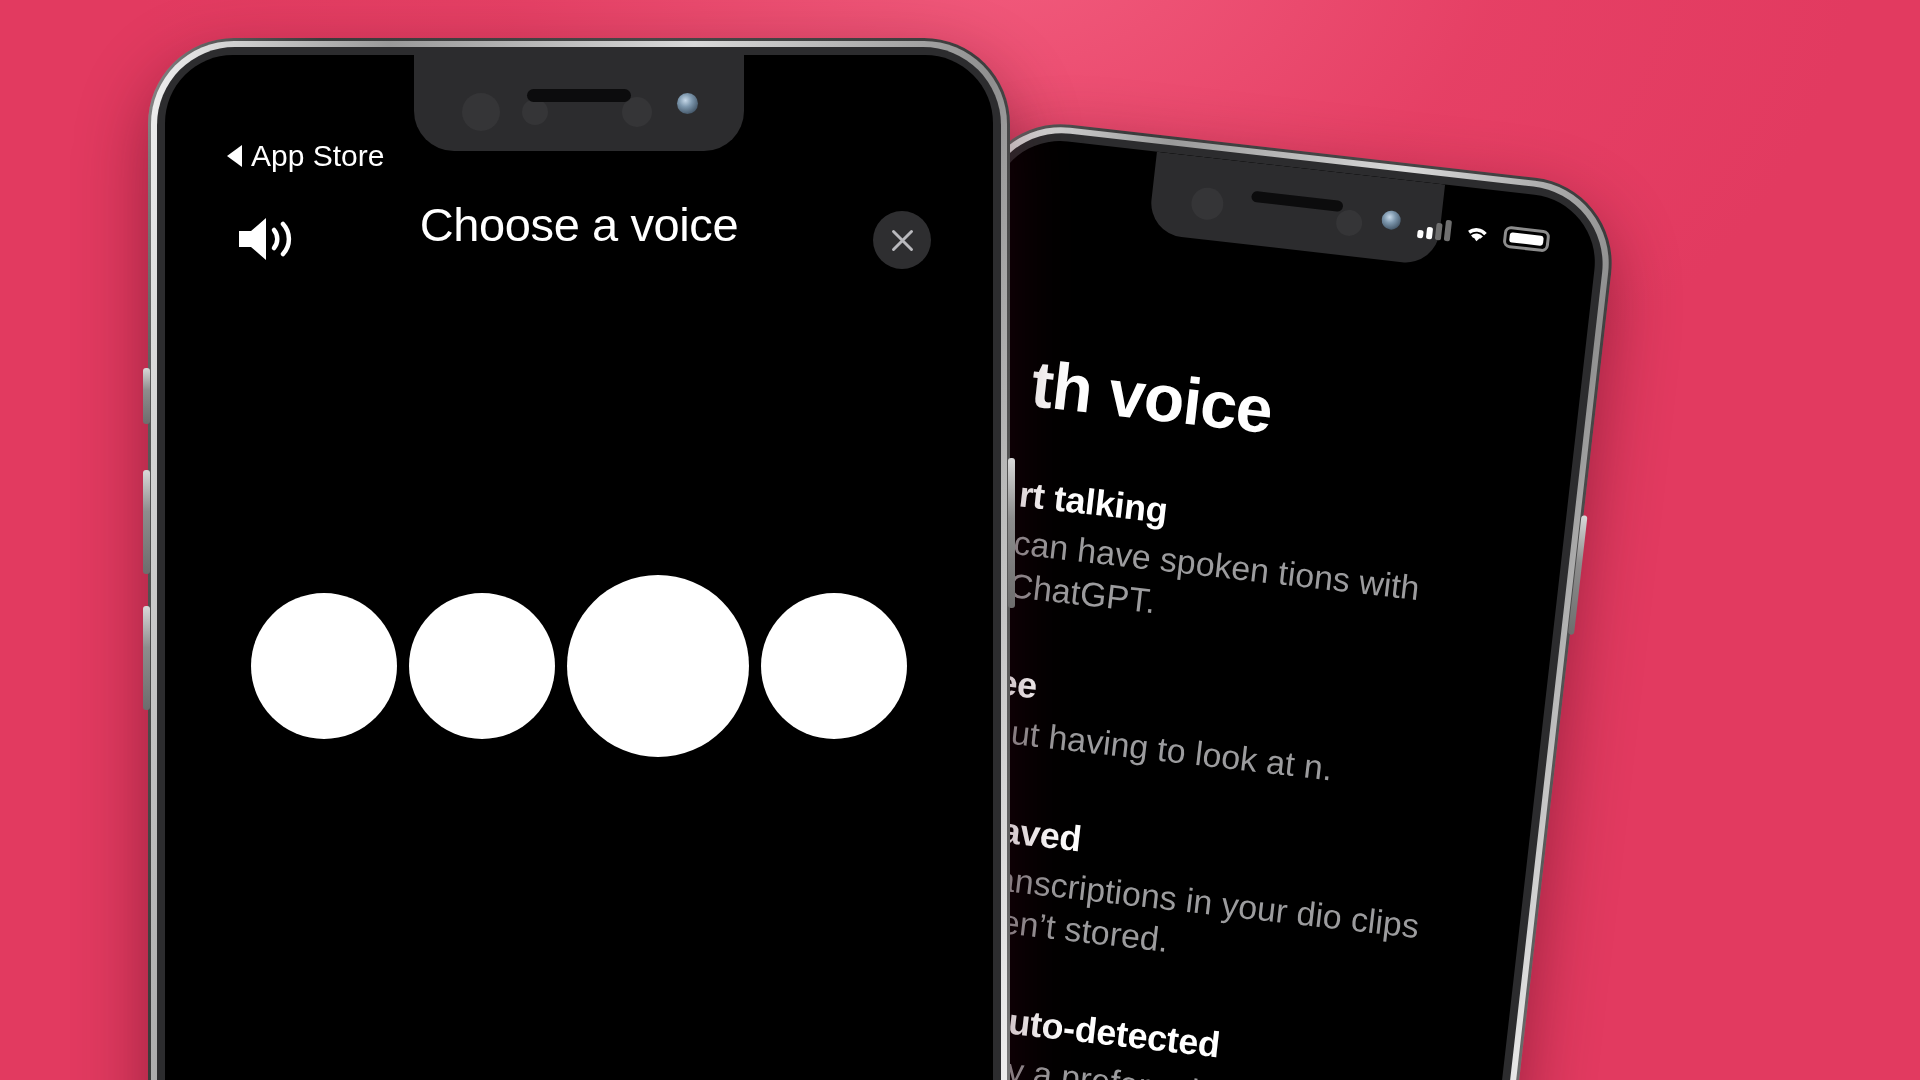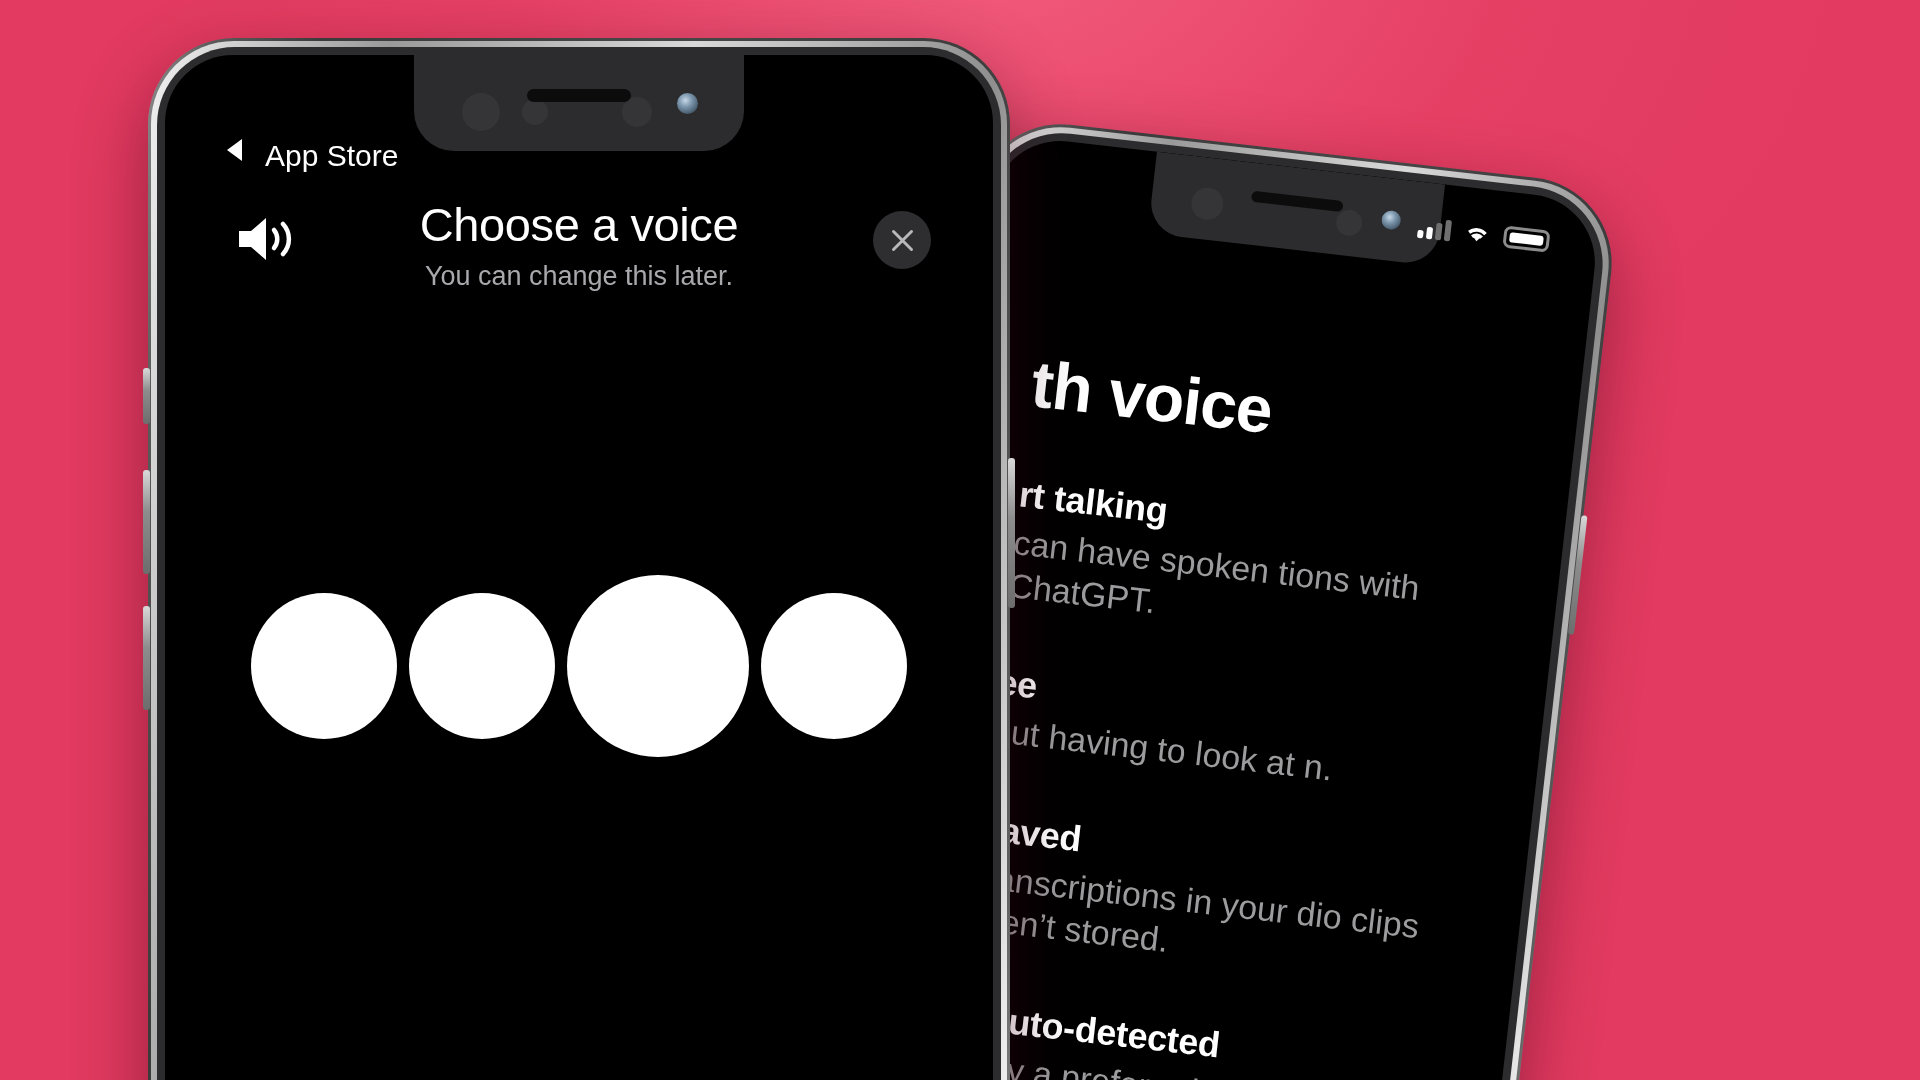--- a/index.html
+++ b/index.html
@@ -186,21 +186,22 @@
     border-radius: 4px;
     background: #fff;
   }
 
   
   .backlink {
     position: absolute;
     top: 84px;
     left: 62px;
     display: flex;
-    gap: 23px;
+    align-items: center;
+    gap: 9px;
     color: #fff;
     font-size: 30px;
     z-index: 7;
   }
   .back-caret {
     width: 0; height: 0;
     border-top: 11px solid transparent;
     border-bottom: 11px solid transparent;
     border-right: 15px solid #fff;
   }
@@ -378,21 +379,20 @@
 
       <div class="sheet-header">
 
         <svg class="speaker-icon" viewBox="0 0 70 56">
           <path d="M6 20h12L33 7v42L18 36H6z" fill="#fff"></path>
           <path d="M41 19a14 14 0 0 1 0 18" stroke="#fff" stroke-width="4.5" fill="none" stroke-linecap="round"></path>
           <path d="M50 13a22 22 0 0 1 0 30" stroke="#fff" stroke-width="4.5" fill="none" stroke-linecap="round"></path>
         </svg>
 
         <div class="sheet-title">Choose a voice</div>
-        <div class="sheet-sub">You can change this later.</div>
 
         <div class="close-btn">
           <svg class="close-x" viewBox="0 0 24 24">
             <path d="M4 4L20 20M20 4L4 20" stroke="#b9b9bd" stroke-width="2.6" stroke-linecap="round"></path>
           </svg>
         </div>
       </div>
 
       <div class="orbs">
         <div class="orb" style="width:146px;height:146px;"></div>

